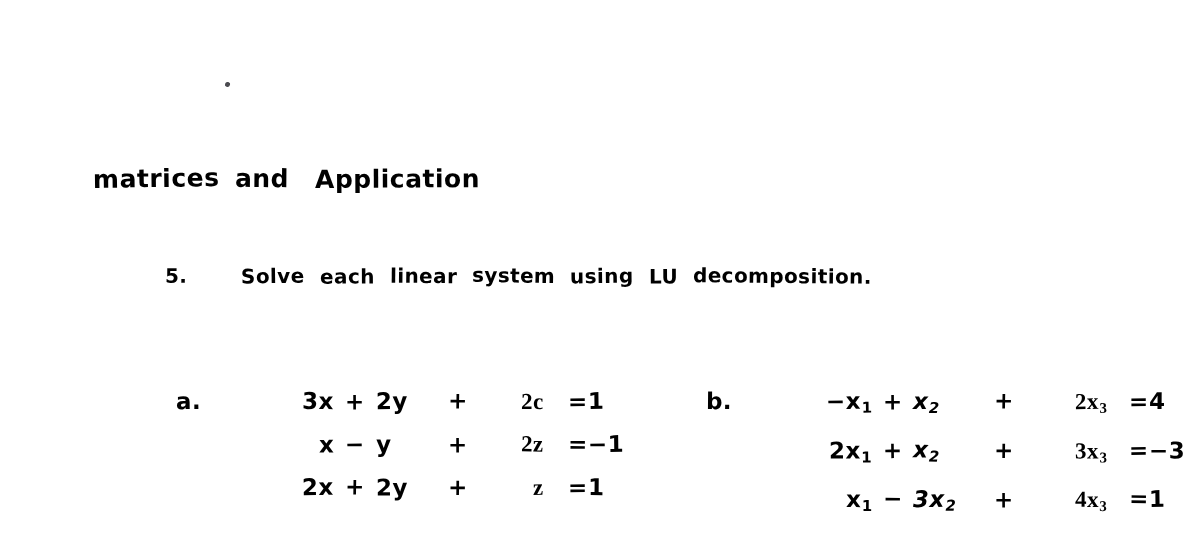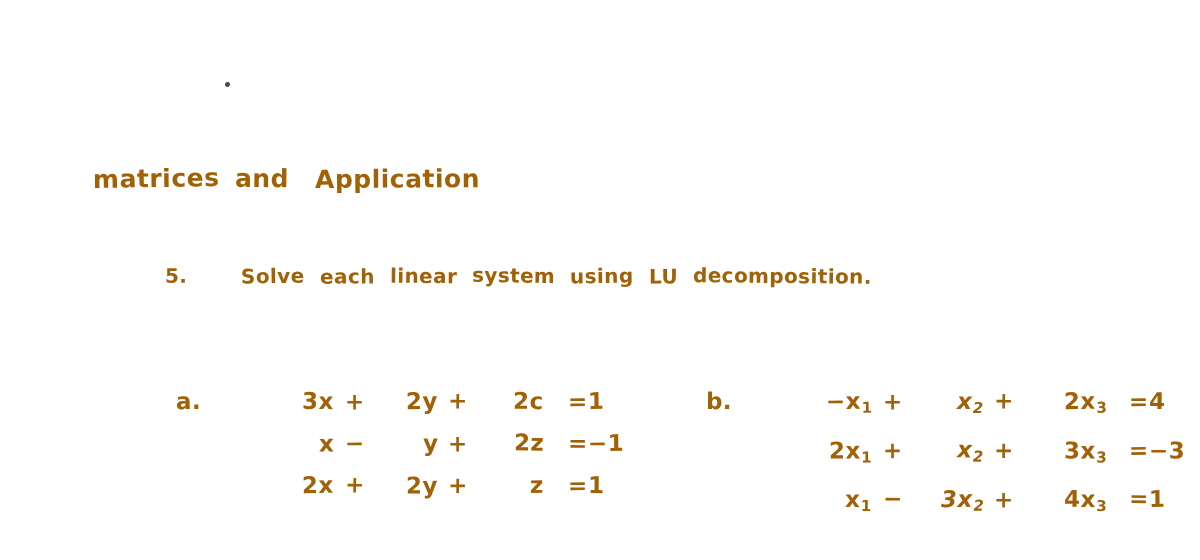--- a/index.html
+++ b/index.html
@@ -15,21 +15,21 @@
     height: 560px;
     background: #ffffff;
     overflow: hidden;
     font-family: "DejaVu Sans", sans-serif;
     color: #16171d;
   }
 
   
   .hand {
     font-family: "DejaVu Sans", sans-serif;
-    color: #a16207;
+    color: #000000;
     font-weight: 600;
     letter-spacing: 0.02em;
     white-space: pre;
     -webkit-font-smoothing: antialiased;
   }
 
   
   .j1 { display: inline-block; transform: rotate(-0.8deg); }
   .j2 { display: inline-block; transform: rotate(0.5deg); }
   .j3 { display: inline-block; transform: rotate(-0.3deg) translateY(0.5px); }
@@ -90,23 +90,23 @@
     padding: 0;
     vertical-align: baseline;
     line-height: 42px;
     white-space: pre;
   }
 
   
   .col-label   { width: 82px;  text-align: left;  }
   .col-term1   { width: 76px;  text-align: right; }
   .col-op1     { width: 42px;  text-align: center;}
-  .col-term2   { width: 62px;  text-align: right; }
+  .col-term2   { width: 62px;  }
   .col-op2     { width: 40px;  text-align: center;}
-  .col-term3   { width: 66px;  text-align: right; }
+  .col-term3   { width: 66px;  text-align: right; font-family: Liberation Serif, serif; }
   .col-eq      { width: 44px;  text-align: right; }
   .col-rhs     { width: 46px;  text-align: left;  padding-left: 5px; }
 
   #system-b .col-label { width: 86px; }
   #system-b .col-term1 { width: 84px; }
   #system-b .col-term2 { width: 72px; font-style: italic; }
   #system-b .col-term3 { width: 86px; }
   #system-b .col-eq    { width: 42px; }
   #system-b .col-rhs   { width: 52px; }
 

